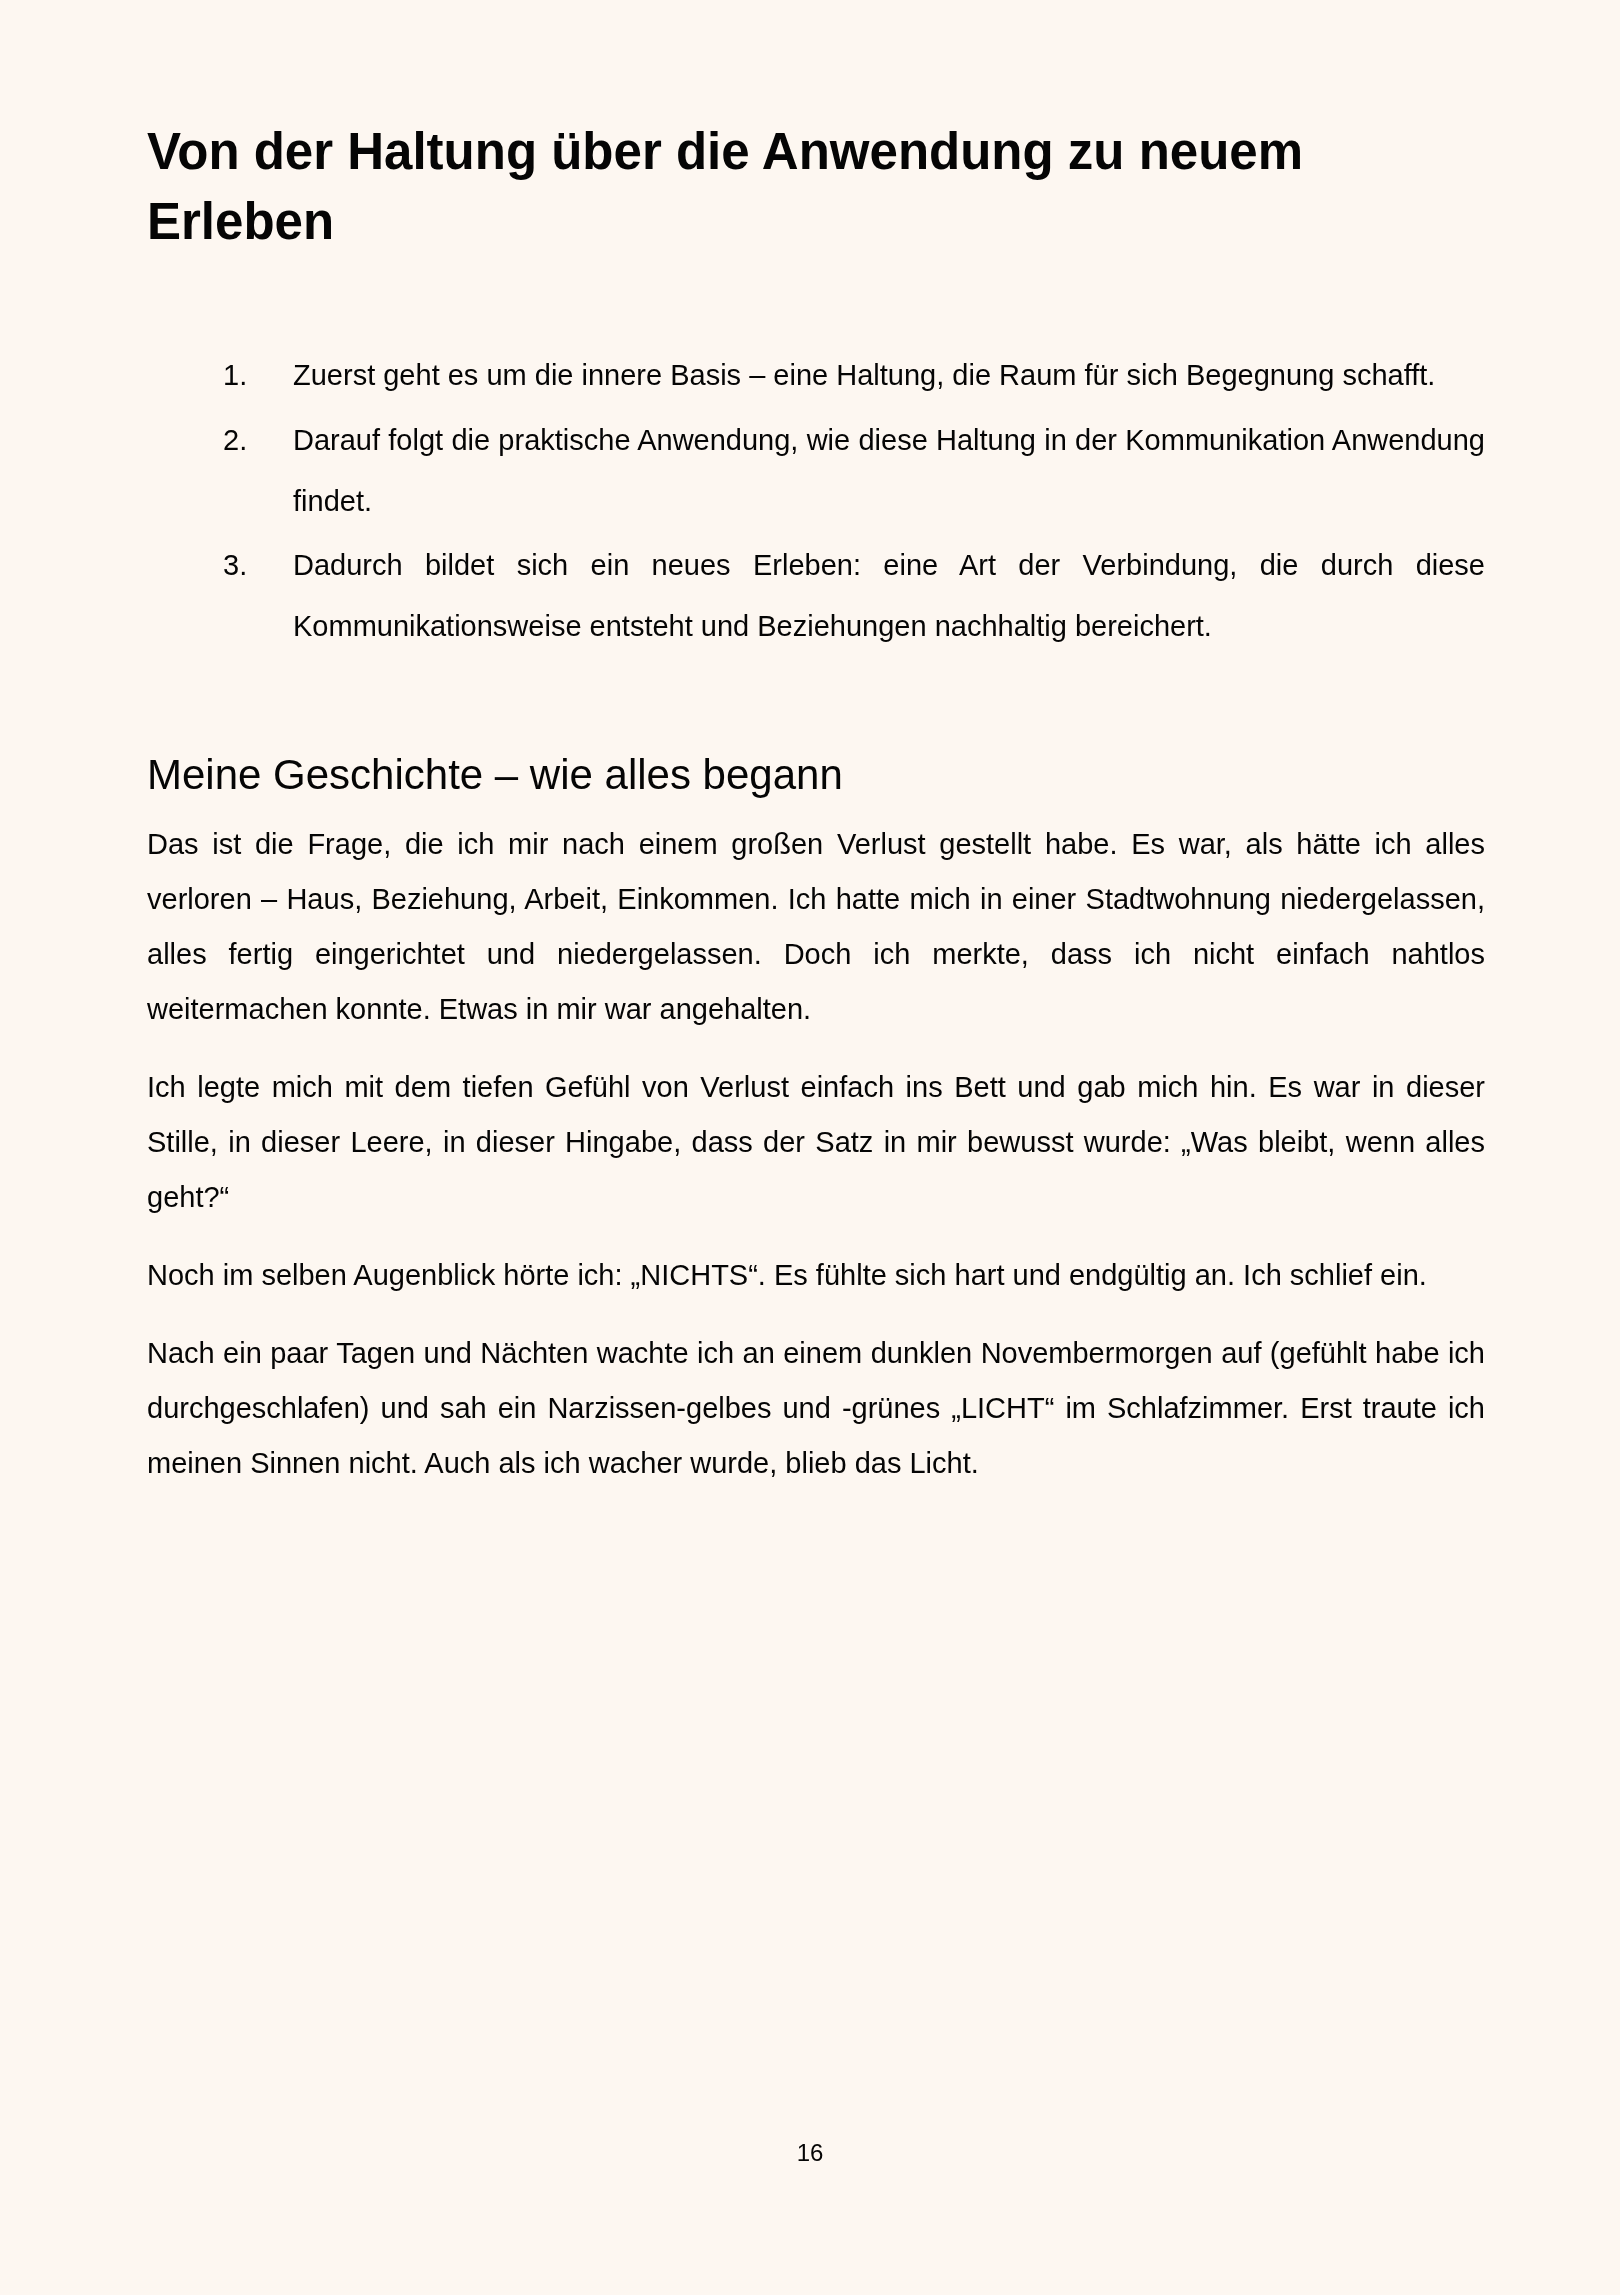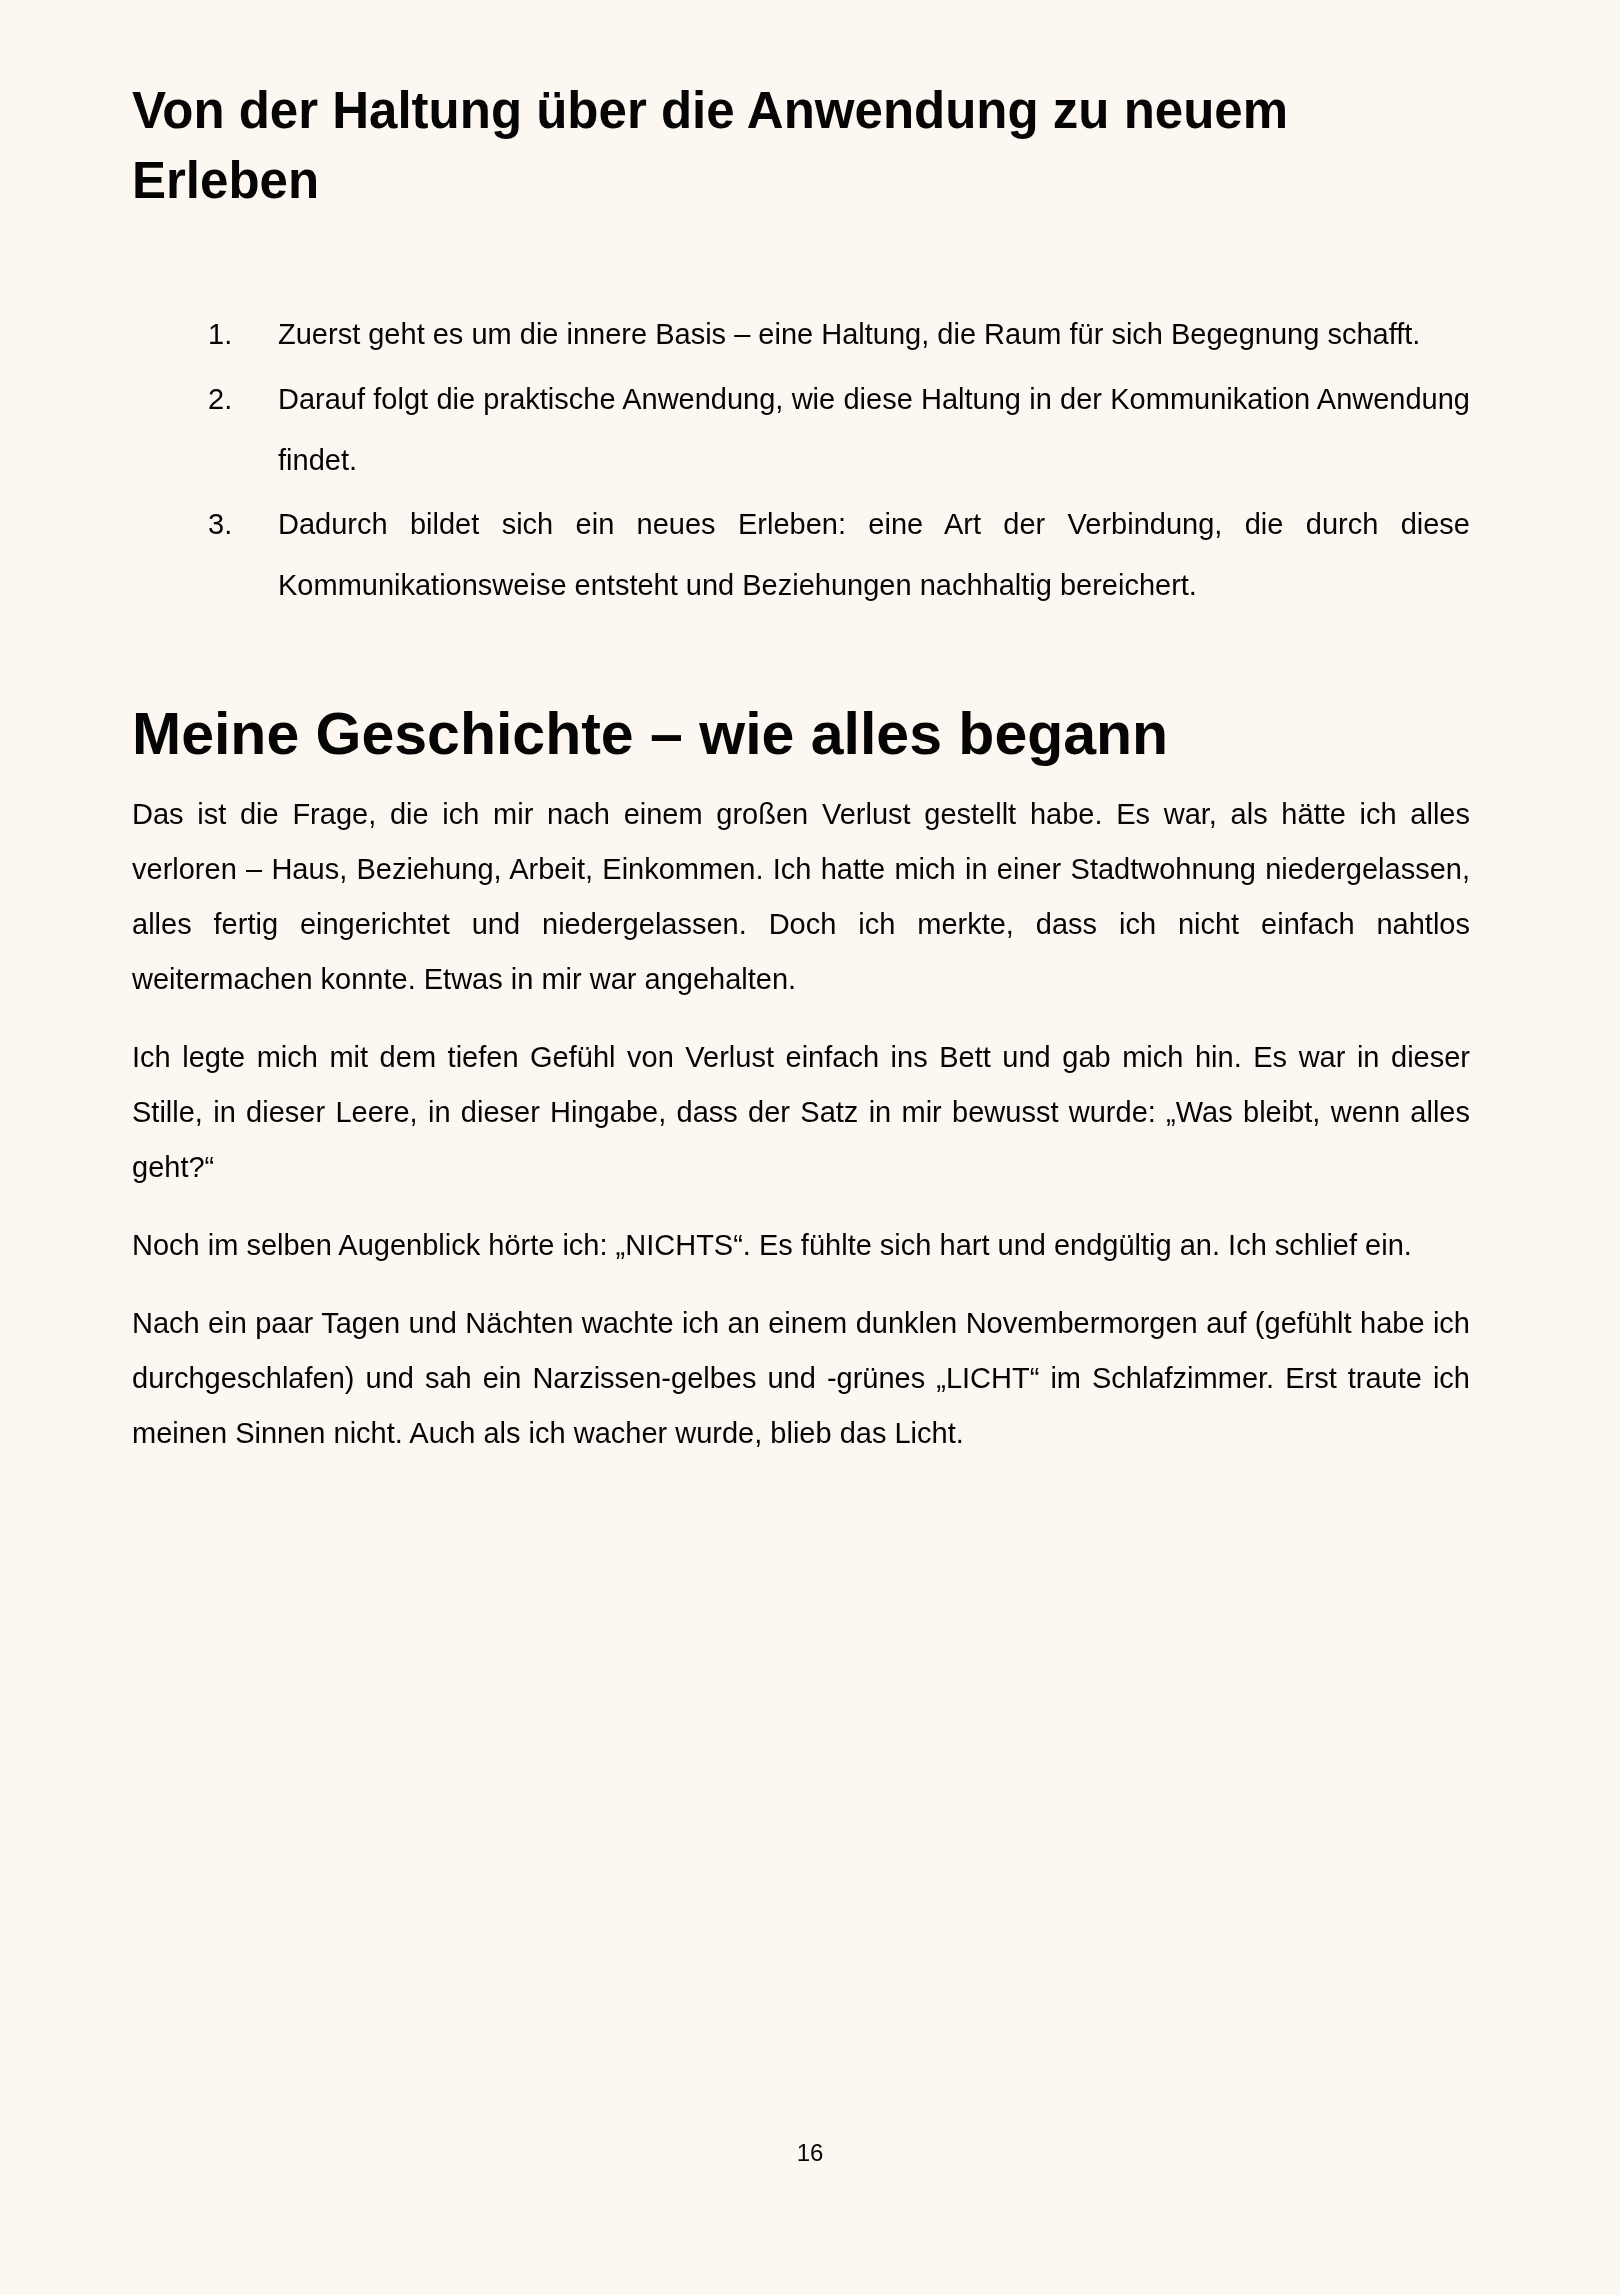--- a/index.html
+++ b/index.html
@@ -10,24 +10,24 @@
     position: relative;
     width: 1620px;
     height: 2295px;
     background: #fdf7f1;
     color: #050505;
     font-family: "Liberation Sans", sans-serif;
     overflow: hidden;
   }
   .content {
     position: absolute;
-    left: 132px;
+    left: 147px;
     top: 0;
     width: 1338px;
-    padding-top: 76px;
+    padding-top: 117px;
   }
   .h1 {
     font-size: 51px;
     line-height: 70px;
     font-weight: 700;
     margin: 0 0 88px 0;
   }
   .intro {
     font-size: 29px;
     line-height: 55px;
@@ -45,24 +45,24 @@
     margin: 0 0 3.7px 0;
   }
   .li:last-child { margin-bottom: 0; }
   .li .num {
     position: absolute;
     left: 76px;
     top: 0;
     text-align: left;
   }
   .h2 {
-    font-size: 59px;
+    font-size: 42px;
     line-height: 70px;
-    font-weight: 700;
-    margin: 0 0 18px 0;
+    font-weight: 400;
+    margin: 0 0 7px 0;
   }
   .quote {
     font-size: 29px;
     line-height: 55px;
     margin: 0 0 23px 0;
   }
   .para {
     font-size: 29px;
     line-height: 55px;
     text-align: justify;

